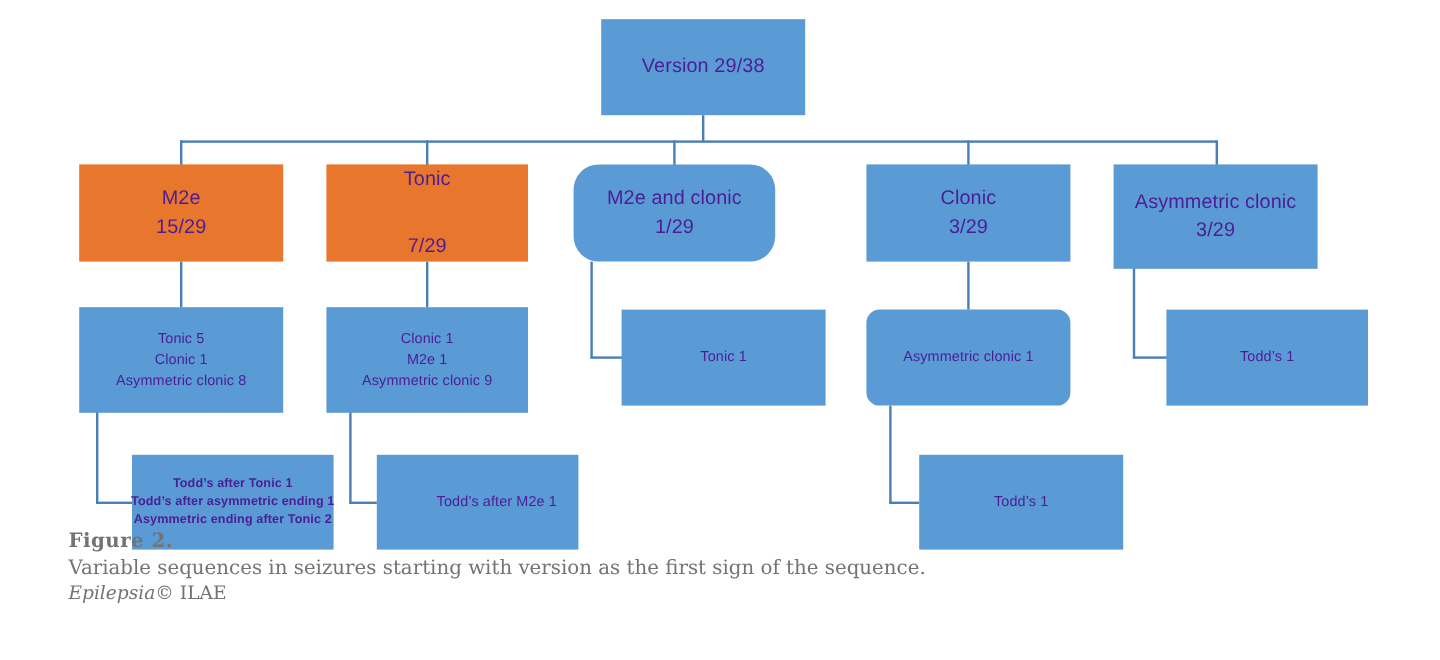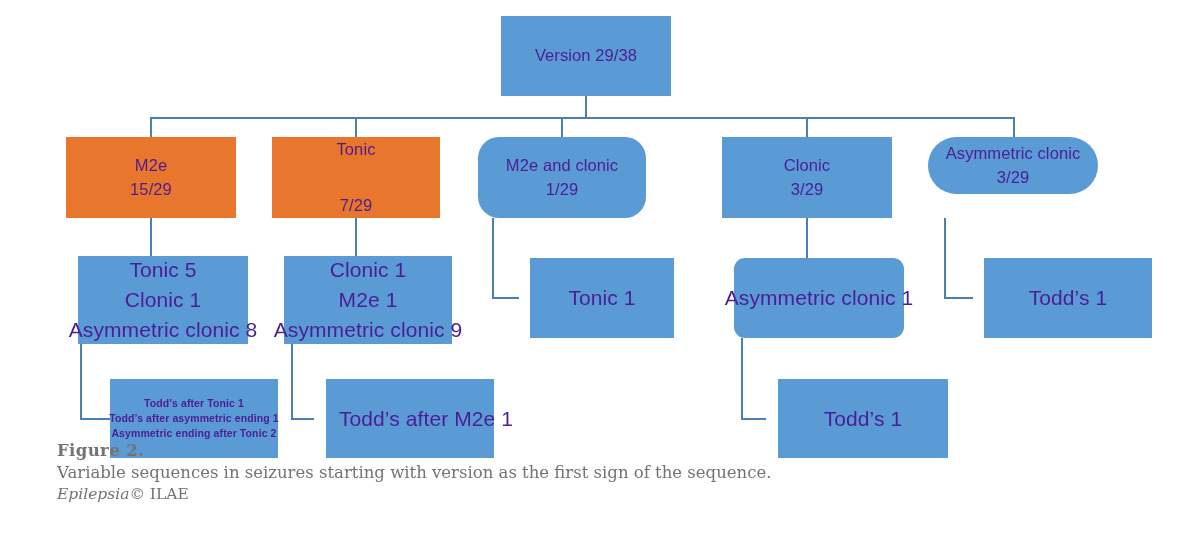--- a/index.html
+++ b/index.html
@@ -36,21 +36,21 @@
     letter-spacing: 0.1px;
   }
   .node .line {
     display: block;
     white-space: nowrap;
   }
   .node.blue   { background: #5b9bd5; }
   .node.orange { background: #e8762c; }
 
   .sz-lg  { font-size: 16.5px; }
-  .sz-md  { font-size: 21px; margin-left: 12px; }
+  .sz-md  { font-size: 12px; }
   .sz-sm  { font-size: 10.5px; font-weight: bold; }
 
   
   .conn {
     position: absolute;
     background: #4a7fb5;
   }
   .conn.v { width: 1.6px; }
   .conn.h { height: 1.6px; }
 
@@ -134,38 +134,38 @@
     <div class="node blue sz-lg" style="left:478px; top:137px; width:168px; height:81px;border-radius:21px;">
       <span class="line">M2e and clonic</span>
       <span class="line">1/29</span>
     </div>
 
     <div class="node blue sz-lg" style="left:722px; top:137px; width:170px; height:81px;">
       <span class="line">Clonic</span>
       <span class="line">3/29</span>
     </div>
 
-    <div class="node blue sz-lg" style="left:928px; top:137px; width:170px; height:57px;border-radius:31px;">
+    <div class="node blue sz-lg" style="left:928px; top:137px; width:170px; height:87px;">
       <span class="line">Asymmetric clonic</span>
       <span class="line">3/29</span>
     </div>
 
     <div class="node blue sz-md" style="left:66px; top:256px; width:170px; height:88px;">
       <span class="line">Tonic 5</span>
       <span class="line">Clonic 1</span>
       <span class="line">Asymmetric clonic 8</span>
     </div>
 
     <div class="node blue sz-md" style="left:272px; top:256px; width:168px; height:88px;">
       <span class="line">Clonic 1</span>
       <span class="line">M2e 1</span>
       <span class="line">Asymmetric clonic 9</span>
     </div>
 
-    <div class="node blue sz-md" style="left:518px; top:258px; width:144px; height:80px;">
+    <div class="node blue sz-md" style="left:518px; top:258px; width:170px; height:80px;">
       <span class="line">Tonic 1</span>
     </div>
 
     <div class="node blue sz-md" style="left:722px; top:258px; width:170px; height:80px;border-radius:11px;">
       <span class="line">Asymmetric clonic 1</span>
     </div>
 
     <div class="node blue sz-md" style="left:972px; top:258px; width:168px; height:80px;">
       <span class="line">Todd’s 1</span>
     </div>

